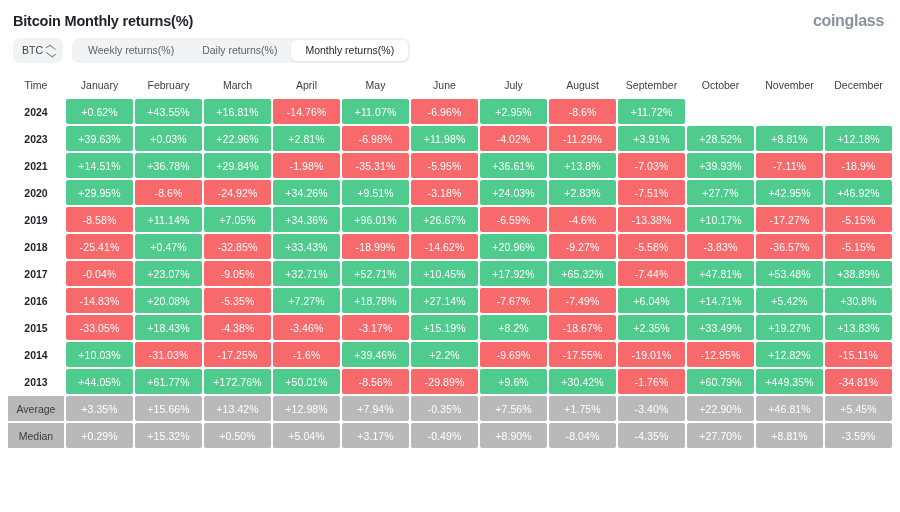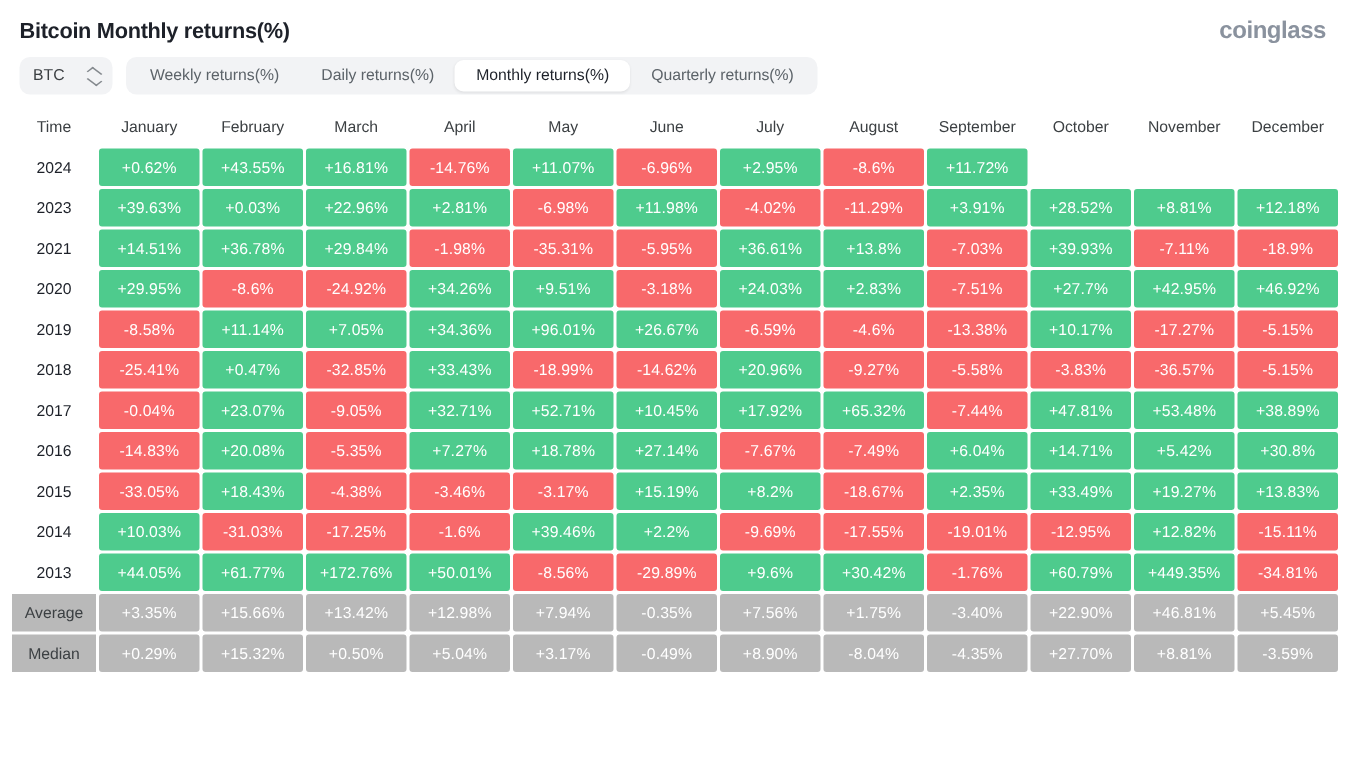--- a/index.html
+++ b/index.html
@@ -43,21 +43,21 @@
   .controls {
     display: flex;
     align-items: center;
     gap: 9px;
     padding: 4px 13px 0 13px;
     height: 32px;
   }
   .sym-select {
     display: flex;
     align-items: center;
-    gap: 16px;
+    gap: 4px;
     background: #f2f3f5;
     border-radius: 7px;
     height: 25px;
     padding: 0 9px;
     font-size: 10.5px;
     color: #3c4043;
     cursor: pointer;
   }
   .chevron-ud {
     display: inline-block;
@@ -119,21 +119,21 @@
     font-weight: normal;
     color: #3c4043;
     height: 25px;
     text-align: center;
     vertical-align: middle;
   }
   thead th.h-time { color: #3c4043; }
 
   td.rowlabel {
     font-size: 10.5px;
-    font-weight: normal;
+    font-weight: bold;
     color: #1d2129;
     text-align: center;
     height: 25px;
     vertical-align: middle;
     background: #ffffff;
   }
   td.rowlabel.stat { font-weight: normal; color: #3c4043; }
 
   td.cell {
     height: 25px;
@@ -161,21 +161,20 @@
 
   <div class="controls">
     <div class="sym-select">
       <span>BTC</span>
       <span class="chevron-ud"></span>
     </div>
     <div class="tabs">
       <div class="tab">Weekly returns(%)</div>
       <div class="tab">Daily returns(%)</div>
       <div class="tab active">Monthly returns(%)</div>
-      <div class="tab">Quarterly returns(%)</div>
     </div>
   </div>
 
   <div class="table-wrap">
     <table>
       <colgroup>
         <col class="c-time">
       </colgroup>
       <thead>
         <tr id="hdr-row">

